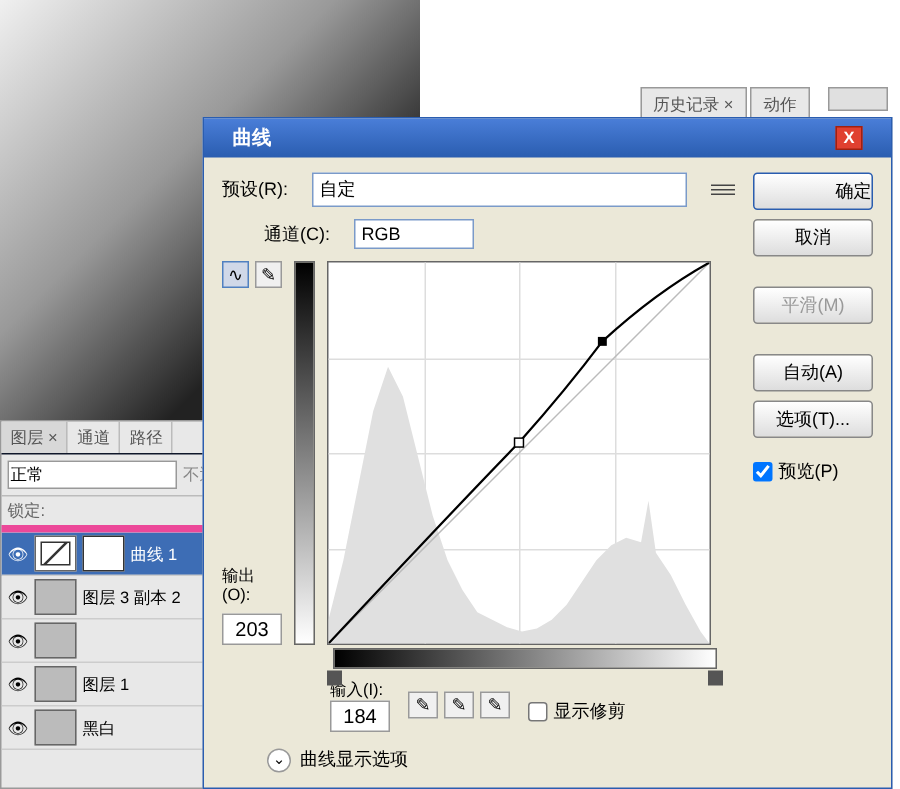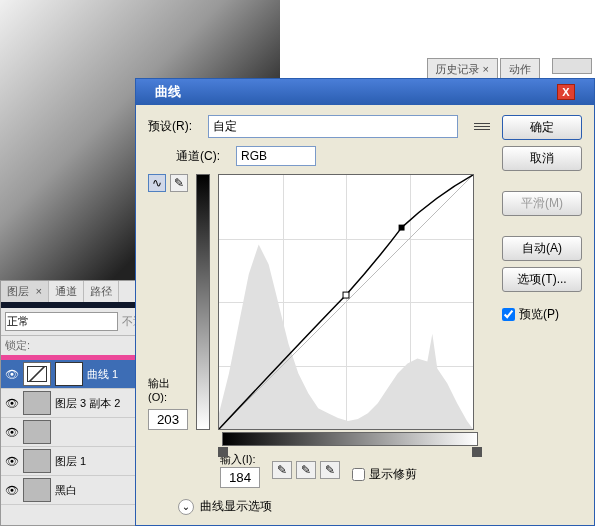--- a/index.html
+++ b/index.html
@@ -14,21 +14,21 @@
 .dialog-body { padding: 10px 12px; display: flex; gap: 12px; }
 .left-col { flex: 1; }
 .right-col { width: 80px; display: flex; flex-direction: column; gap: 6px; }
 .row { display: flex; align-items: center; gap: 16px; margin-bottom: 8px; }
 .label { text-align: right; }
 .select { border: 1px solid #7a9ac9; background: #fff; padding: 2px 4px; font-size: 12px; }
 .preset-select { flex: 1; }
 .channel-select { width: 80px; }
 .btn { border: 1px solid #888; background: linear-gradient(#fff, #ddd); padding: 3px 0; font-size: 12px; cursor: pointer; width: 100%; text-align: center; border-radius: 3px; }
 .btn.disabled { color: #999; }
-.btn.default { border: 1px solid #2a5db0; }
+.btn.default { border: 1px solid #2a5db0; text-align: right; }
 .checkbox-row { display: flex; align-items: center; gap: 4px; margin-top: 8px; }
 .curve-area { display: flex; gap: 8px; }
 .curve-left { display: flex; flex-direction: column; gap: 6px; width: 40px; }
 .tool-icons { display: flex; gap: 4px; margin-bottom: 4px; }
 .tool-icon { width: 20px; height: 18px; border: 1px solid #999; background: #f0f0f0; display: flex; align-items: center; justify-content: center; cursor: pointer; }
 .tool-icon.active { background: #d0d8e8; border-color: #5080c0; }
 .curve-graph { width: 256px; height: 256px; border: 1px solid #666; background: #fff; position: relative; }
 .grid-line { position: absolute; background: #ddd; }
 .grid-h { width: 100%; height: 1px; }
 .grid-v { height: 100%; width: 1px; }
@@ -42,21 +42,21 @@
 .input-row { display: flex; align-items: center; gap: 12px; margin-top: 6px; margin-left: 72px; }
 .input-box { width: 40px; border: 1px solid #999; padding: 2px; text-align: center; background: #fff; }
 .eyedroppers { display: flex; gap: 4px; }
 .eyedropper { width: 20px; height: 18px; border: 1px solid #999; background: #f0f0f0; cursor: pointer; display: flex; align-items: center; justify-content: center; }
 .expand-row { display: flex; align-items: center; gap: 6px; margin-top: 10px; margin-left: 30px; }
 .expand-btn { width: 16px; height: 16px; border: 1px solid #999; border-radius: 50%; background: #fff; text-align: center; line-height: 13px; cursor: pointer; font-size: 10px; }
 .menu-icon { width: 16px; height: 14px; display: flex; flex-direction: column; justify-content: center; gap: 2px; cursor: pointer; }
 .menu-icon span { height: 1px; background: #444; }
 
 .layers-panel { position: absolute; left: 0; top: 280px; width: 160px; height: 246px; background: #e8e8e8; border: 1px solid #999; z-index: 5; }
-.layers-tabs { display: flex; border-bottom: 6px solid #0f172a; font-family: Liberation Mono, monospace; }
+.layers-tabs { display: flex; border-bottom: 1px solid #0f172a; }
 .layers-tab { padding: 3px 6px; font-size: 11px; color: #555; border-right: 1px solid #bbb; }
 .layers-tab.active { background: #d8d8d8; }
 .layers-opts { display: flex; gap: 4px; padding: 4px; border-bottom: 1px solid #bbb; }
 .blend-select { flex: 1; border: 1px solid #999; font-size: 11px; padding: 1px; background: #fff; }
 .opacity-label { font-size: 11px; color: #888; padding-top:2px; }
 .lock-row { padding: 2px 4px; font-size: 11px; color: #666; border-bottom: 5px solid #ec4899; display: flex; justify-content: space-between; }
 .layer-list { max-height: 180px; overflow: hidden; }
 .layer-row { display: flex; align-items: center; padding: 2px 4px; border-bottom: 1px solid #ccc; gap: 4px; }
 .layer-row.selected { background: #3d6db5; color: #fff; }
 .eye { width: 14px; height: 14px; display: flex; align-items: center; justify-content: center; font-size: 11px; }

